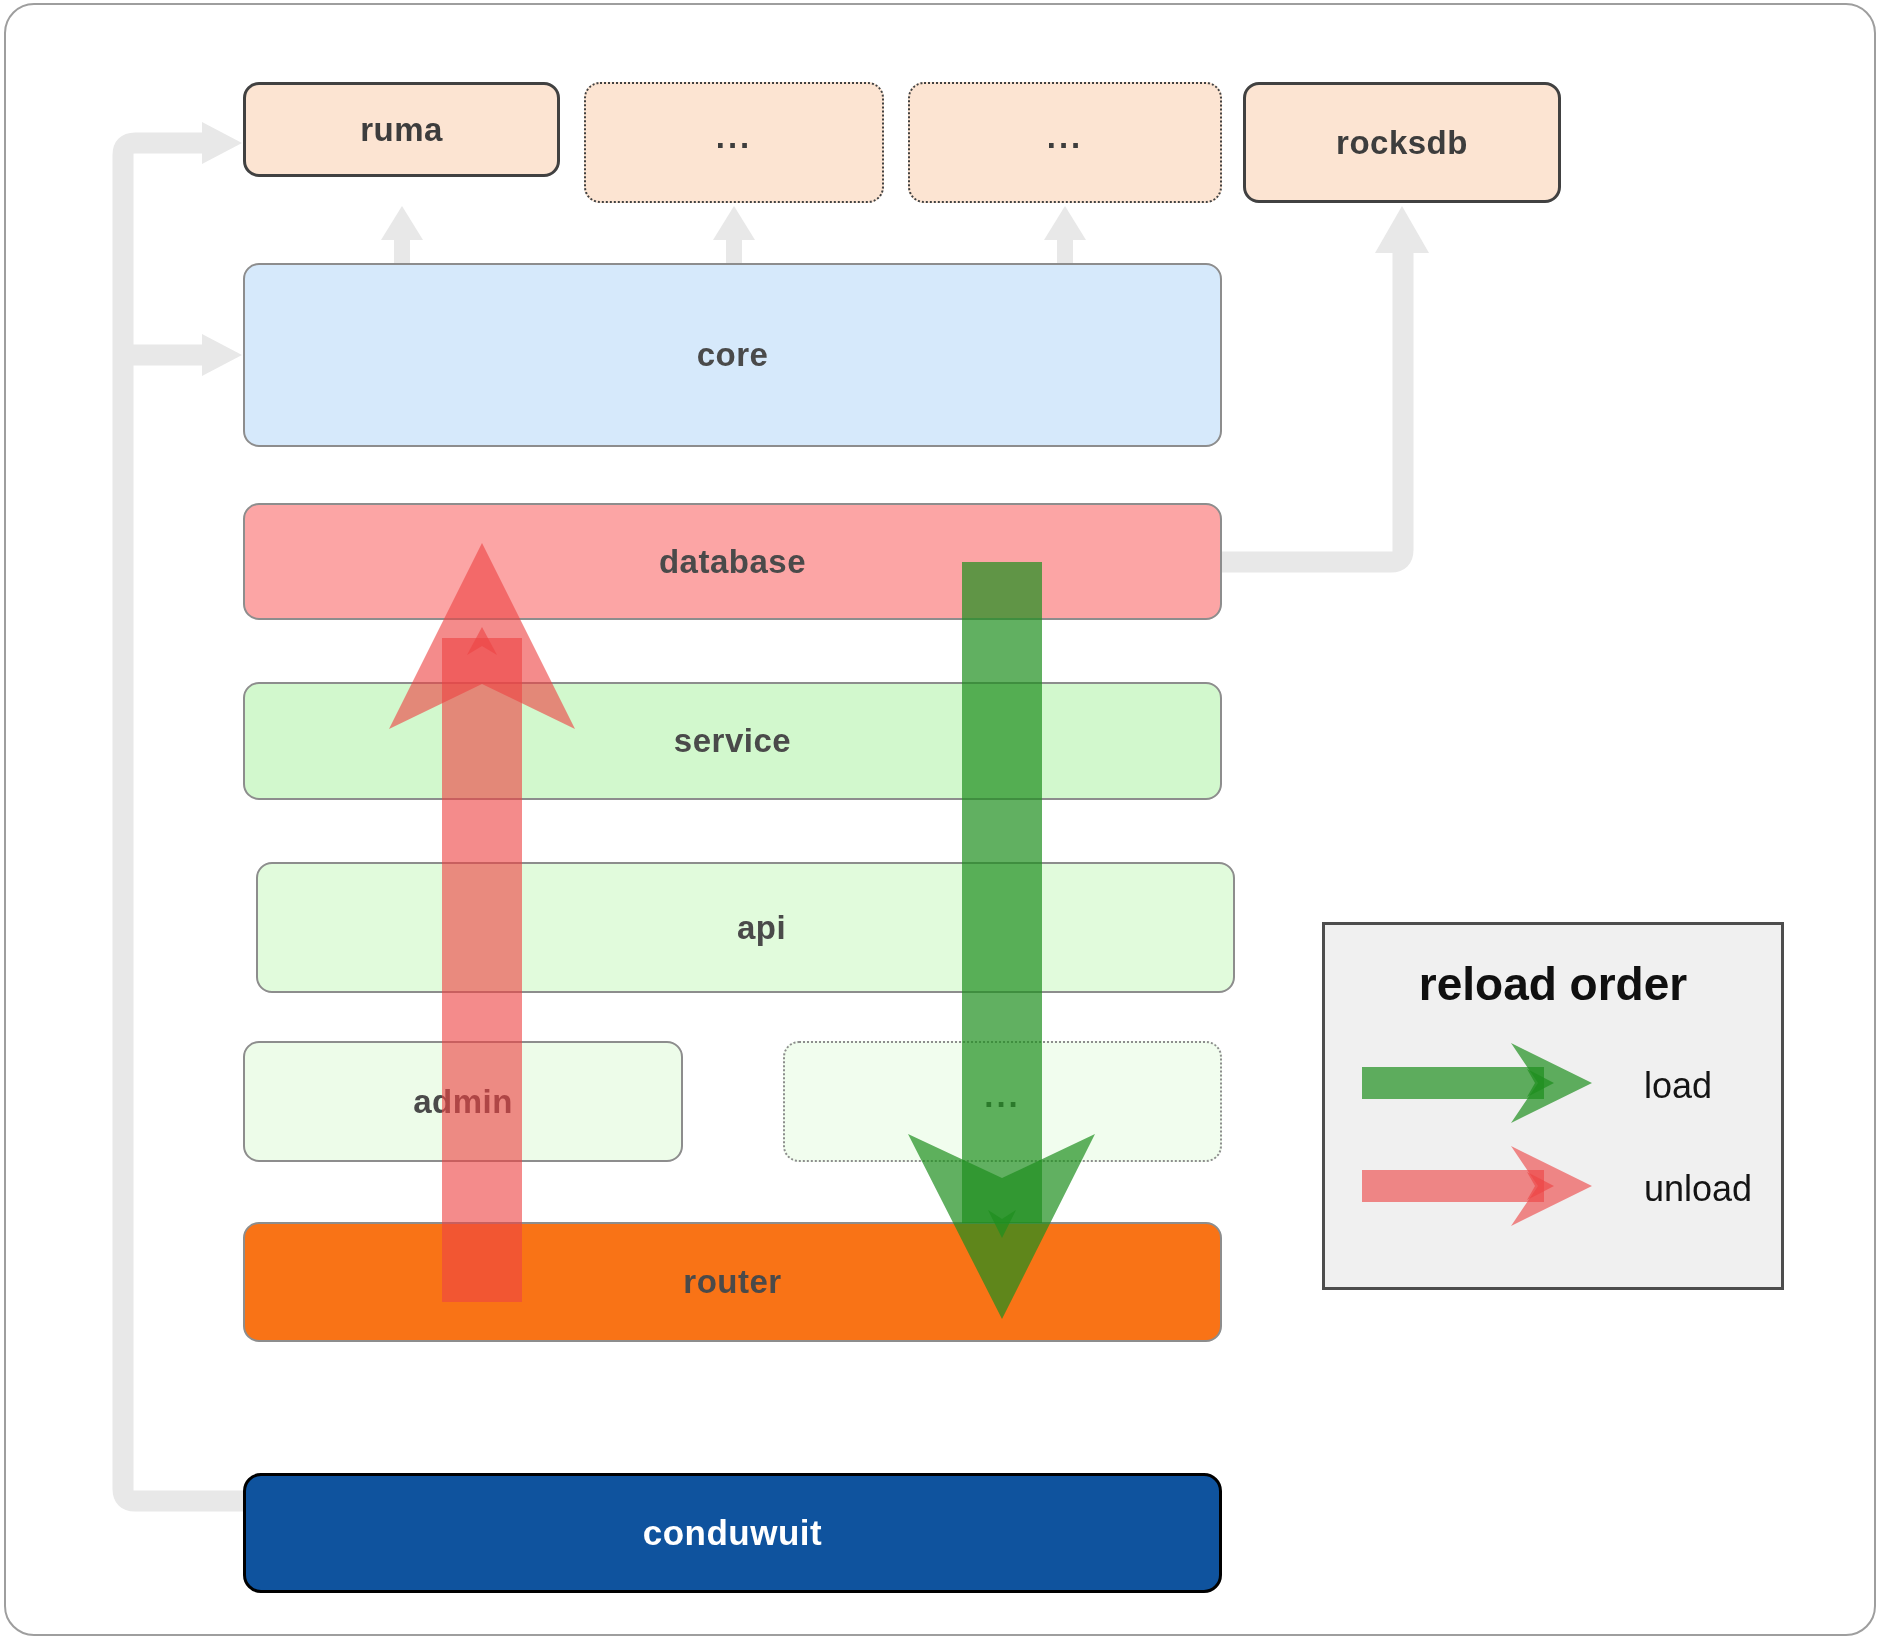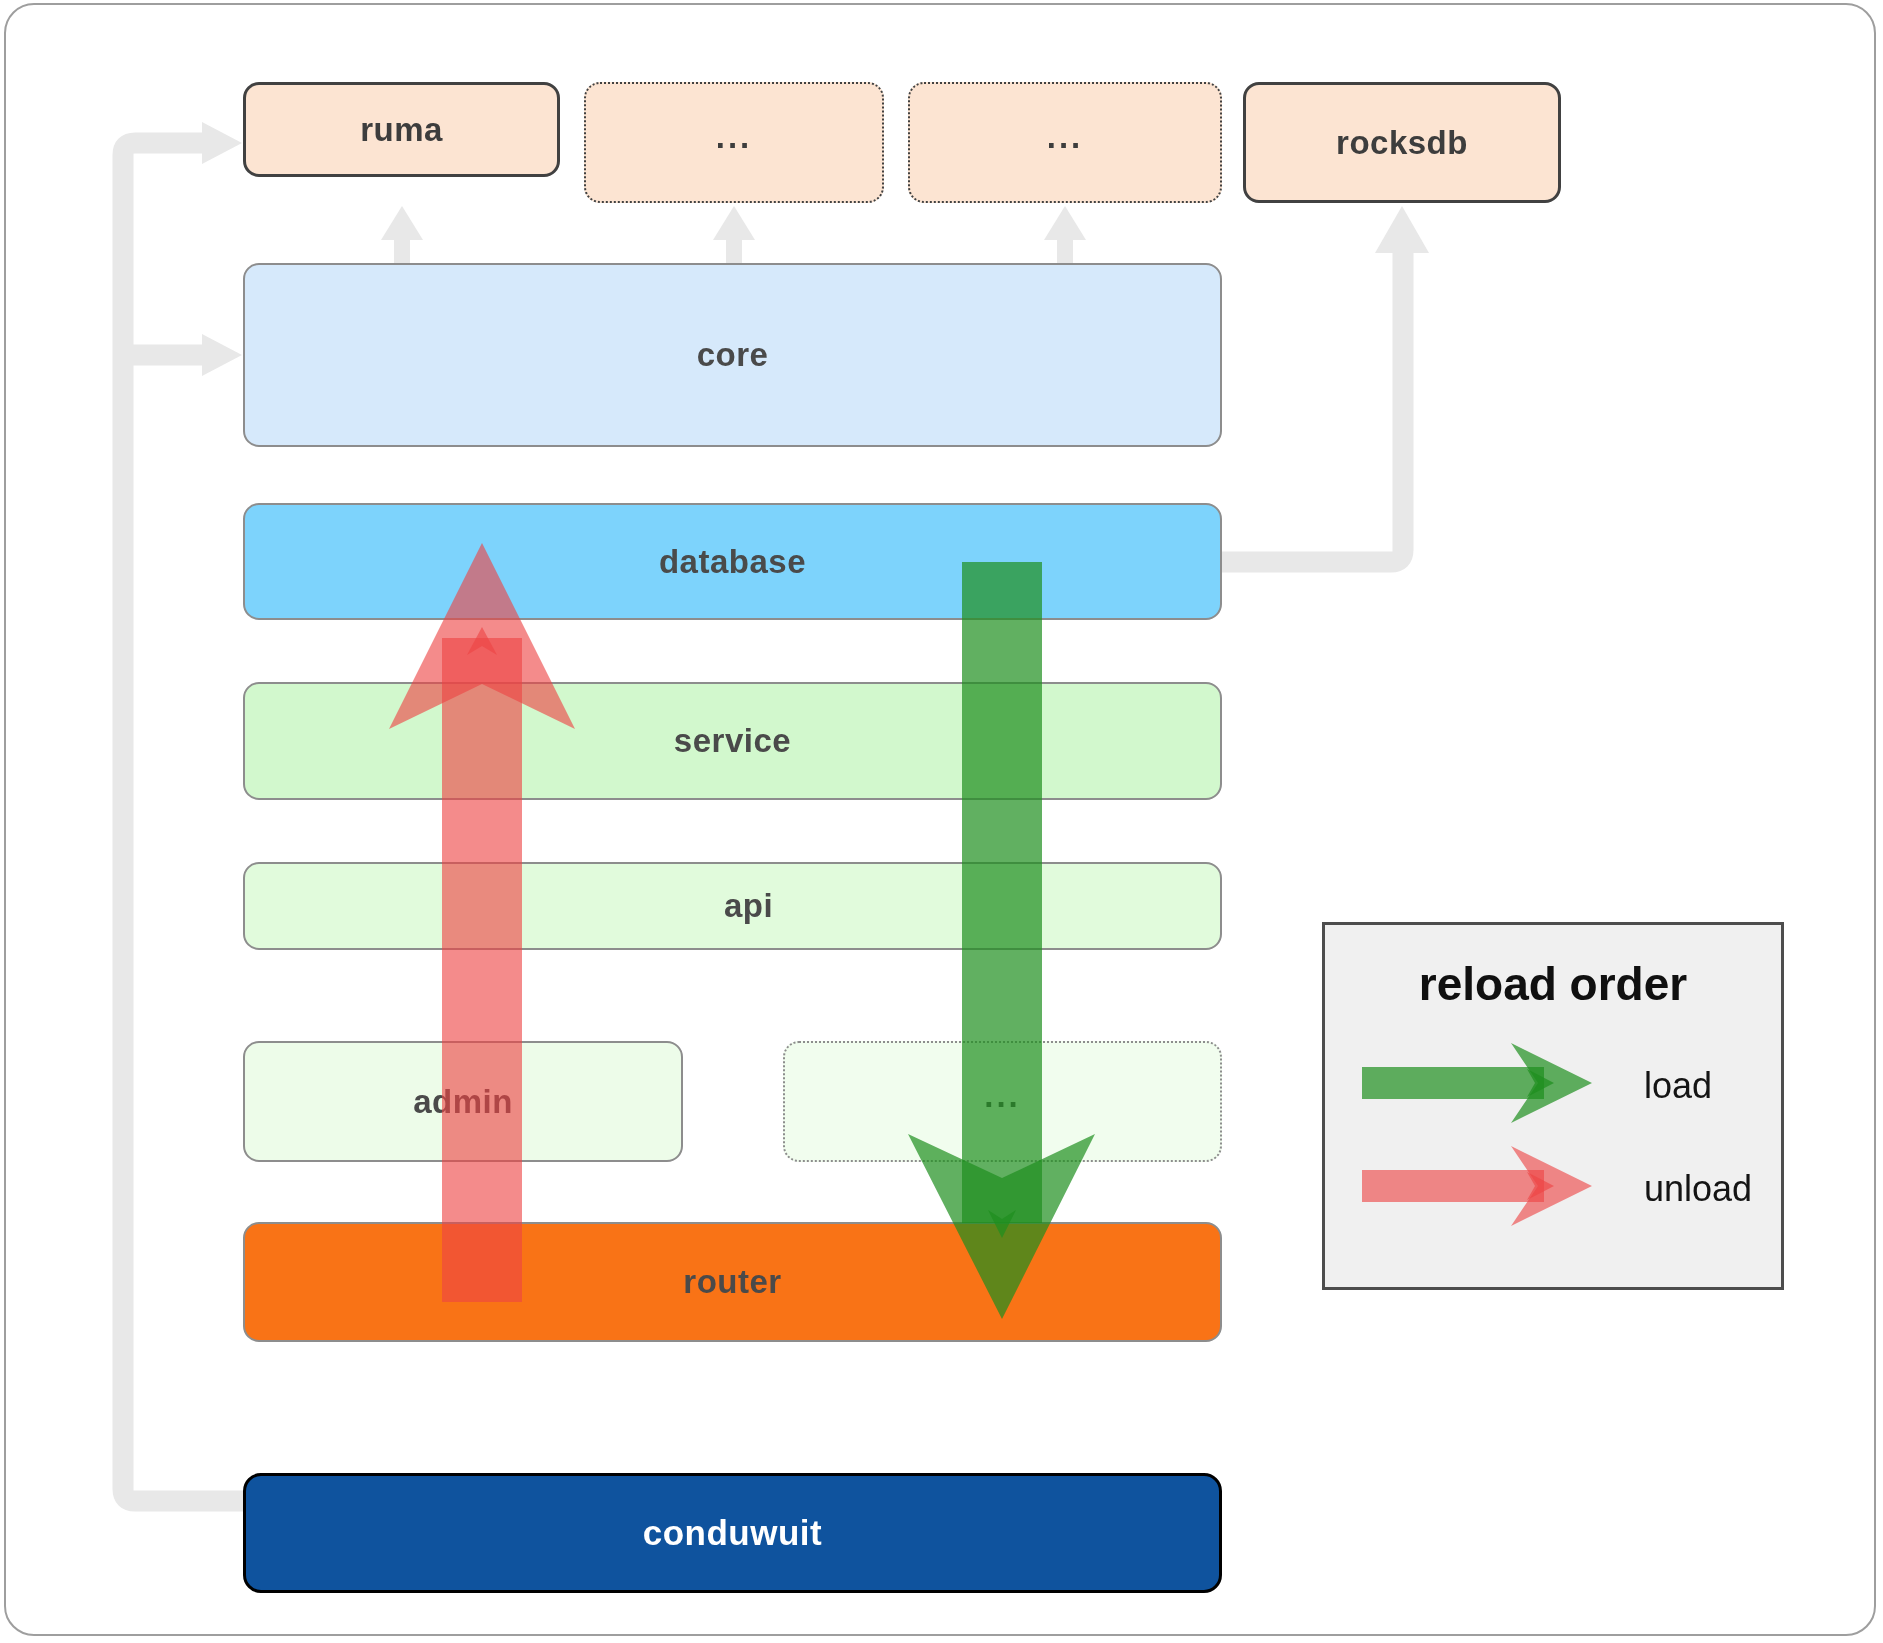--- a/index.html
+++ b/index.html
@@ -19,23 +19,23 @@
     display:flex;align-items:center;justify-content:center;
     border-radius:16px;font-size:33px;font-weight:600;color:#4a4a4a;letter-spacing:.5px;
   }
   
   #box-ruma    {left:243px;top:82px;width:317px;height:95px;background:#fce4d2;border:3px solid #414141;color:#3d3d3d;}
   #box-dots1   {left:584px;top:82px;width:300px;height:121px;background:#fce4d2;border:2.5px dotted #414141;color:#3d3d3d;}
   #box-dots2   {left:908px;top:82px;width:314px;height:121px;background:#fce4d2;border:2.5px dotted #414141;color:#3d3d3d;}
   #box-rocksdb {left:1243px;top:82px;width:318px;height:121px;background:#fce4d2;border:3px solid #414141;color:#3d3d3d;}
   
   #box-core     {left:243px;top:263px;width:979px;height:184px;background:#d6e9fb;border:2.5px solid #8d8d8d;}
-  #box-database {left:243px;top:503px;width:979px;height:117px;background:#7dd3fc;border:2px solid #8d8d8d;}
+  #box-database {left:243px;top:503px;width:979px;height:117px;background:#fca5a5;border:2px solid #8d8d8d;}
   #box-service  {left:243px;top:682px;width:979px;height:118px;background:#d2f8cd;border:2px solid #8d8d8d;}
-  #box-api      {left:243px;top:862px;width:979px;height:88px;background:#e1fbdc;border:2px solid #8d8d8d;padding-left:32px;}
+  #box-api      {left:256px;top:862px;width:979px;height:131px;background:#e1fbdc;border:2px solid #8d8d8d;padding-left:32px;}
   #box-admin    {left:243px;top:1041px;width:440px;height:121px;background:#edfce9;border:2px solid #8d8d8d;}
   #box-dots3    {left:783px;top:1041px;width:439px;height:121px;background:#f1fdee;border:2.5px dotted #8d8d8d;}
   #box-router   {left:243px;top:1222px;width:979px;height:120px;background:#f97316;border:2px solid #8d8d8d;text-align:center;}
   #box-conduwuit{left:243px;top:1441px;width:979px;height:120px;background:#0f539e;border:3px solid #000000;
                  color:#ffffff;font-weight:700;font-size:35px;border-radius:18px;margin-top:32px;}
   .dots-label{font-weight:800;letter-spacing:3px;margin-top:-12px;}
   
   #legend{
     position:absolute;left:1322px;top:922px;width:462px;height:368px;z-index:2;
     background:#f0f0f0;border:3px solid #4d4d4d;box-sizing:border-box;

